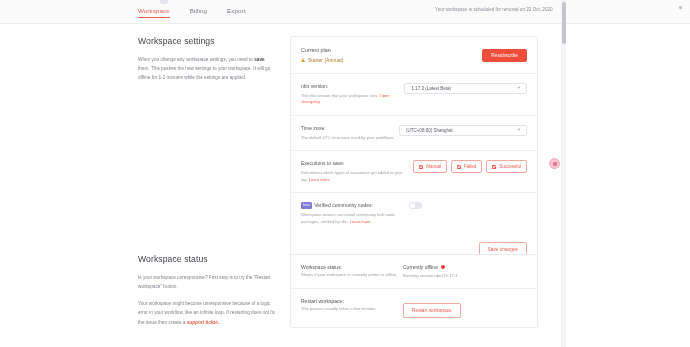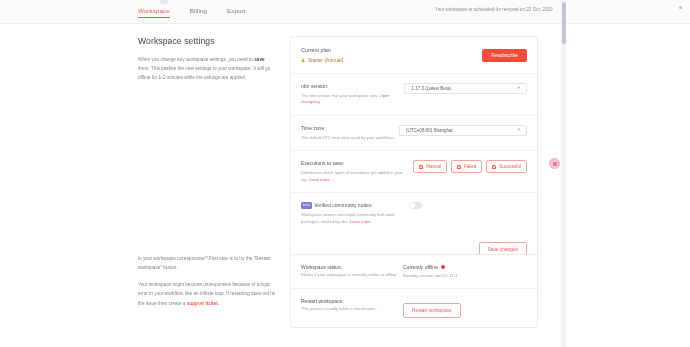--- a/index.html
+++ b/index.html
@@ -266,20 +266,21 @@
 
       <div class="card-foot">
         <button class="btn-outline">Save changes</button>
       </div>
     </div>
   </div>
 
   <div class="section" style="left:138px; top:254px; width:402px;">
 
     <div class="sec-left">
+      <div class="sec-title">Workspace status</div>
       <div class="sec-para">Is your workspace unresponsive? First step is to try the "Restart workspace" button.</div>
       <div class="sec-para">
         <span>Your workspace might become unresponsive because of a logic error in your workflow, like an infinite loop. If restarting does not fix the issue then create a </span><span class="link">support ticket.</span>
       </div>
     </div>
 
     <div class="card" style="width:248px;">
       <div class="status-grid" style="border-bottom:1px solid #f0f0f3;">
         <div class="status-left">
           <div class="status-head">Workspace status:</div>

